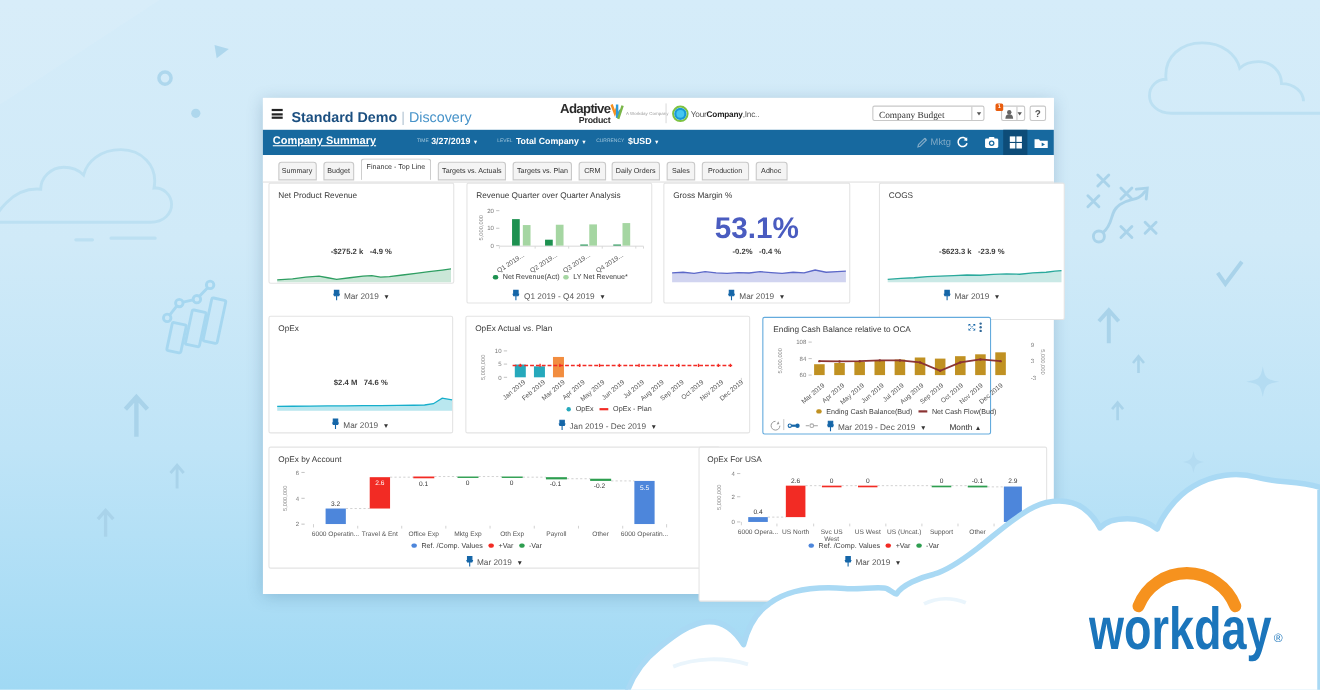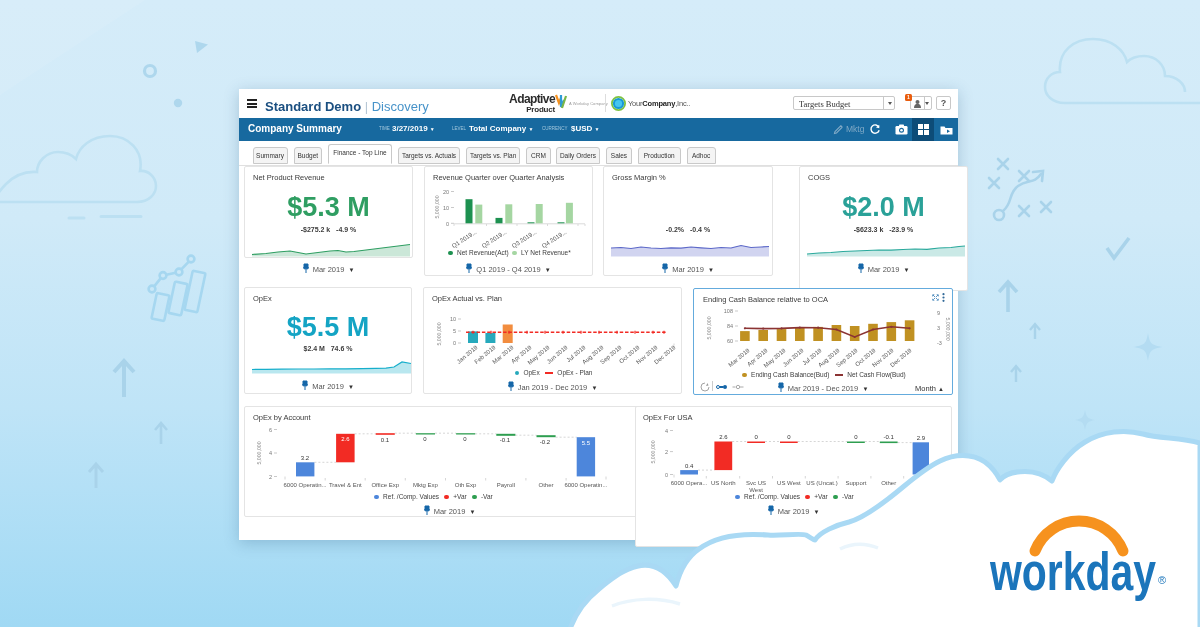--- a/index.html
+++ b/index.html
@@ -105,37 +105,37 @@
       <path d="M12 2 L8 14" stroke="#7ab648" stroke-width="2.2" fill="none"></path>
     </svg>
     <div class="abs" style="left:330px;top:12px;font-size:6.5px;color:#9a9a9a;letter-spacing:0.1px;transform:scale(.62);transform-origin:left top;">A Workday Company</div>
     <div class="abs" style="left:366px;top:5px;width:1px;height:18px;background:#ddd;"></div>
     <svg class="abs" style="left:372px;top:6.5px;" width="15" height="15" viewBox="0 0 15 15">
       <circle cx="7.5" cy="7.5" r="6.6" fill="none" stroke="#7dc242" stroke-width="1.8"></circle>
       <circle cx="7.5" cy="7.5" r="4.6" fill="#45c6f0" stroke="#1899d5" stroke-width="2"></circle>
     </svg>
     <div class="abs" style="left:389px;top:10px;font-size:7.5px;color:#555;letter-spacing:-0.2px;">Your<b style="color:#1e1e1e;">Company</b>,Inc..</div>
     <div class="abs" style="left:554px;top:7px;width:102px;height:13.5px;border:1px solid #c8c8c8;border-radius:2px;background:#fff;">
-      <div class="abs" style="left:5px;top:1.5px;font-family:'Liberation Serif',serif;font-size:8.5px;color:#333;">Targets Budget</div>
+      <div class="abs" style="left:5px;top:1.5px;font-family:'Liberation Serif',serif;font-size:8.5px;color:#333;">Company Budget</div>
       <div class="abs" style="right:0;top:0;width:11px;height:11.5px;border-left:1px solid #c8c8c8;"></div>
       <div class="abs" style="right:2.5px;top:4.5px;width:0;height:0;border-left:2.8px solid transparent;border-right:2.8px solid transparent;border-top:3.5px solid #555;"></div>
     </div>
     <div class="abs" style="left:671px;top:7px;width:22px;height:13.5px;border:1px solid #c8c8c8;border-radius:2px;background:#fff;">
       <svg class="abs" style="left:2px;top:2px;" width="9" height="9" viewBox="0 0 9 9">
           <circle cx="4.5" cy="3" r="2" fill="#666"></circle>
           <path d="M1 9 C1 5.8 2.5 4.8 4.5 4.8 C6.5 4.8 8 5.8 8 9 Z" fill="#666"></path>
         </svg>
       <div class="abs" style="left:12.5px;top:0;width:1px;height:11.5px;background:#c8c8c8;"></div>
       <div class="abs" style="right:2.5px;top:4.5px;width:0;height:0;border-left:2.5px solid transparent;border-right:2.5px solid transparent;border-top:3px solid #555;"></div>
     </div>
     <div class="abs" style="left:666px;top:5px;width:7px;height:7px;background:#e95d0e;border-radius:1.5px;color:#fff;font-size:5px;font-weight:bold;text-align:center;line-height:7px;z-index:3;">1</div>
     <div class="abs" style="left:697px;top:7px;width:15px;height:13.5px;border:1px solid #c8c8c8;border-radius:2px;background:#fff;text-align:center;font-size:9px;font-weight:bold;color:#555;line-height:12px;">?</div>
   </div>
   <div id="bluebar" class="abs">
-    <div class="abs" style="left:9px;top:5px;font-size:10px;font-weight:bold;color:#fff;">Company Summary</div>
+    <div class="abs" style="left:9px;top:5px;font-size:10px;font-weight:bold;color:#fff;text-decoration:underline;">Company Summary</div>
     <div class="abs" style="left:140px;top:7px;font-size:6px;color:#a3c8de;transform:scale(.75);transform-origin:left center;">TIME</div>
     <div class="abs" style="left:153px;top:5.5px;font-size:8px;font-weight:bold;color:#fff;">3/27/2019 <span style="font-size:5px;">▼</span></div>
     <div class="abs" style="left:213px;top:7px;font-size:6px;color:#a3c8de;transform:scale(.75);transform-origin:left center;">LEVEL</div>
     <div class="abs" style="left:230px;top:5.5px;font-size:8px;font-weight:bold;color:#fff;">Total Company <span style="font-size:5px;">▼</span></div>
     <div class="abs" style="left:303px;top:7px;font-size:6px;color:#a3c8de;transform:scale(.75);transform-origin:left center;">CURRENCY</div>
     <div class="abs" style="left:332px;top:5.5px;font-size:8px;font-weight:bold;color:#fff;">$USD <span style="font-size:5px;">▼</span></div>
     <svg class="abs" style="left:594px;top:6px;" width="11" height="11" viewBox="0 0 11 11">
         <path d="M1.5 9.5 L2 7.5 L7.5 2 L9 3.5 L3.5 9 Z M7.8 1.7 L9.3 3.2" stroke="#7fa9c6" stroke-width="1.1" fill="none"></path>
       </svg>
     <div class="abs" style="left:607px;top:5.5px;font-size:8.5px;color:#7fa9c6;">Mktg</div>
@@ -170,21 +170,20 @@
     <div class="tab" style="left:287.1px;width:24.7px;">CRM</div>
     <div class="tab" style="left:317.1px;width:43.7px;">Daily Orders</div>
     <div class="tab" style="left:366.6px;width:26.7px;">Sales</div>
     <div class="tab" style="left:398.6px;width:43.2px;">Production</div>
     <div class="tab" style="left:447.6px;width:29.1px;">Adhoc</div>
   </div>
   <div id="cards" class="abs" style="left:0;top:77px;width:719px;height:355px;">
 
     <div class="card" style="left:5px;top:0;width:169px;height:92px;">
       <div class="ctitle">Net Product Revenue</div>
-      <div class="bignum" style="top:25px;color:#2f9e62;">$5.3 M</div>
       <div class="subnum" style="top:59px;">-$275.2 k &nbsp; -4.9 %</div>
       <svg class="abs" style="left:1px;top:74px;" width="167" height="18" viewBox="0 0 167 18">
         <path d="M6 13.5 L20 12.5 L32 11 L44 10 L52 11.5 L60 13 L72 11.5 L84 10 L92 9.5 L100 11 L108 10.5 L120 9 L132 7.5 L144 6 L156 4.5 L164 3.5 L164 15.5 L6 15.5 Z" fill="#2f9e62" fill-opacity="0.25"></path>
         <path d="M6 13.5 L20 12.5 L32 11 L44 10 L52 11.5 L60 13 L72 11.5 L84 10 L92 9.5 L100 11 L108 10.5 L120 9 L132 7.5 L144 6 L156 4.5 L164 3.5" stroke="#2f9e62" stroke-width="1.2" fill="none"></path>
       </svg>
       <div class="pinrow" style="top:97px;"><svg width="6" height="9" viewBox="0 0 6 9" style="vertical-align:-1px;">
             <path d="M1 0 H5 V3.5 H1 Z M0.5 3.5 H5.5 L5 4.8 H1 Z M3 4.8 V9" stroke="#1566a8" stroke-width="1" fill="#1566a8"></path>
           </svg> Mar 2019 &nbsp;<span class="caret">▼</span></div>
     </div>
     <div class="card" style="left:185px;top:0;width:169px;height:110px;">
@@ -211,45 +210,44 @@
       </svg>
       <div class="abs" style="left:0;top:82px;width:169px;text-align:center;font-size:6.5px;color:#3c3c3c;">
         <i class="dot" style="background:#1d9150"></i> Net Revenue(Act) &nbsp;<i class="dot" style="background:#a5d6a2"></i> LY Net Revenue*
       </div>
       <div class="pinrow" style="top:97px;"><svg width="6" height="9" viewBox="0 0 6 9" style="vertical-align:-1px;">
             <path d="M1 0 H5 V3.5 H1 Z M0.5 3.5 H5.5 L5 4.8 H1 Z M3 4.8 V9" stroke="#1566a8" stroke-width="1" fill="#1566a8"></path>
           </svg> Q1 2019 - Q4 2019 &nbsp;<span class="caret">▼</span></div>
     </div>
     <div class="card" style="left:364px;top:0;width:170px;height:110px;">
       <div class="ctitle">Gross Margin %</div>
+      <div class="bignum" style="top:25px;color:#4a5cc0;">53.1%</div>
       <div class="subnum" style="top:59px;">-0.2% &nbsp; -0.4 %</div>
       <svg class="abs" style="left:1px;top:74px;" width="168" height="18" viewBox="0 0 168 18">
         <path d="M6 7 L16 6.5 L26 7.5 L36 6 L46 7 L56 7.5 L66 6.8 L76 7.2 L86 6 L96 6.8 L106 7.5 L116 6.5 L126 7 L136 4.5 L146 6.5 L156 6 L164 5.5 L164 15.5 L6 15.5 Z" fill="#7b85d4" fill-opacity="0.35"></path>
         <path d="M6 7 L16 6.5 L26 7.5 L36 6 L46 7 L56 7.5 L66 6.8 L76 7.2 L86 6 L96 6.8 L106 7.5 L116 6.5 L126 7 L136 4.5 L146 6.5 L156 6 L164 5.5" stroke="#5c68c8" stroke-width="1.2" fill="none"></path>
       </svg>
       <div class="pinrow" style="top:97px;"><svg width="6" height="9" viewBox="0 0 6 9" style="vertical-align:-1px;">
             <path d="M1 0 H5 V3.5 H1 Z M0.5 3.5 H5.5 L5 4.8 H1 Z M3 4.8 V9" stroke="#1566a8" stroke-width="1" fill="#1566a8"></path>
           </svg> Mar 2019 &nbsp;<span class="caret">▼</span></div>
     </div>
     <div class="card" style="left:560px;top:0;width:169px;height:125px;">
       <div class="ctitle">COGS</div>
-      <div class="bignum" style="top:25px;color:#2aa198;">$2.0 M</div>
       <div class="subnum" style="top:59px;">-$623.3 k &nbsp; -23.9 %</div>
       <svg class="abs" style="left:1px;top:74px;" width="167" height="18" viewBox="0 0 167 18">
         <path d="M6 13 L18 12 L30 11.5 L42 10.5 L54 10 L66 9.5 L78 9 L90 9.2 L102 8.5 L114 8 L126 8.3 L138 7 L150 6.5 L158 5.5 L164 5 L164 15.5 L6 15.5 Z" fill="#2aa99c" fill-opacity="0.25"></path>
         <path d="M6 13 L18 12 L30 11.5 L42 10.5 L54 10 L66 9.5 L78 9 L90 9.2 L102 8.5 L114 8 L126 8.3 L138 7 L150 6.5 L158 5.5 L164 5" stroke="#2aa99c" stroke-width="1.2" fill="none"></path>
       </svg>
       <div class="pinrow" style="top:97px;"><svg width="6" height="9" viewBox="0 0 6 9" style="vertical-align:-1px;">
             <path d="M1 0 H5 V3.5 H1 Z M0.5 3.5 H5.5 L5 4.8 H1 Z M3 4.8 V9" stroke="#1566a8" stroke-width="1" fill="#1566a8"></path>
           </svg> Mar 2019 &nbsp;<span class="caret">▼</span></div>
     </div>
 
     <div class="card" style="left:5px;top:121px;width:168px;height:107px;">
       <div class="ctitle">OpEx</div>
-      <div class="bignum" style="top:24px;color:#14a4c4;">$5.5 M</div>
       <div class="subnum" style="top:57px;">$2.4 M &nbsp;&nbsp;74.6 %</div>
       <svg class="abs" style="left:1px;top:71px;" width="166" height="18" viewBox="0 0 166 18">
         <path d="M6 10.5 L20 10.3 L36 10.2 L52 10 L68 10 L84 9.8 L100 9.8 L116 9.6 L130 9.4 L140 9.2 L148 8 L156 3 L165 4.5 L165 14.5 L6 14.5 Z" fill="#16aecb" fill-opacity="0.3"></path>
         <path d="M6 10.5 L20 10.3 L36 10.2 L52 10 L68 10 L84 9.8 L100 9.8 L116 9.6 L130 9.4 L140 9.2 L148 8 L156 3 L165 4.5" stroke="#16aecb" stroke-width="1.2" fill="none"></path>
       </svg>
       <div class="pinrow" style="top:93px;"><svg width="6" height="9" viewBox="0 0 6 9" style="vertical-align:-1px;">
             <path d="M1 0 H5 V3.5 H1 Z M0.5 3.5 H5.5 L5 4.8 H1 Z M3 4.8 V9" stroke="#1566a8" stroke-width="1" fill="#1566a8"></path>
           </svg> Mar 2019 &nbsp;<span class="caret">▼</span></div>
     </div>
     <div class="card" style="left:184px;top:121px;width:259px;height:107px;">
@@ -281,21 +279,21 @@
           <text x="242" y="44" text-anchor="end" transform="rotate(-40 242 44)">Dec 2019</text>
         </g>
       </svg>
       <div class="abs" style="left:0;top:81px;width:259px;text-align:center;font-size:6.5px;color:#3c3c3c;">
         <i class="dot" style="background:#26a9bc"></i> OpEx &nbsp;&nbsp;<i class="dash" style="background:#f22b24"></i> OpEx - Plan
       </div>
       <div class="pinrow" style="top:94px;"><svg width="6" height="9" viewBox="0 0 6 9" style="vertical-align:-1px;">
             <path d="M1 0 H5 V3.5 H1 Z M0.5 3.5 H5.5 L5 4.8 H1 Z M3 4.8 V9" stroke="#1566a8" stroke-width="1" fill="#1566a8"></path>
           </svg> Jan 2019 - Dec 2019 &nbsp;<span class="caret">▼</span></div>
     </div>
-    <div class="card" style="left:454px;top:122px;width:260px;height:107px;border:1px solid #64abdd;">
+    <div class="card" style="left:454px;top:122px;width:208px;height:107px;border:1px solid #64abdd;">
       <div class="ctitle" style="left:9px;">Ending Cash Balance relative to OCA</div>
       <svg class="abs" style="right:13px;top:4.5px;" width="7" height="7" viewBox="0 0 16 16">
           <g fill="#1566a8">
             <path d="M1 1 L6 1 L1 6 Z M15 1 L15 6 L10 1 Z M1 15 L1 10 L6 15 Z M15 15 L10 15 L15 10 Z"></path>
             <path d="M4 4 L7 7 M12 4 L9 7 M4 12 L7 9 M12 12 L9 9" stroke="#1566a8" stroke-width="1.6"></path>
           </g>
         </svg>
       <svg class="abs" style="right:7px;top:4px;" width="3" height="9" viewBox="0 0 3 9">
           <g fill="#336a99">
             <circle cx="1.5" cy="1.2" r="1.1"></circle>

